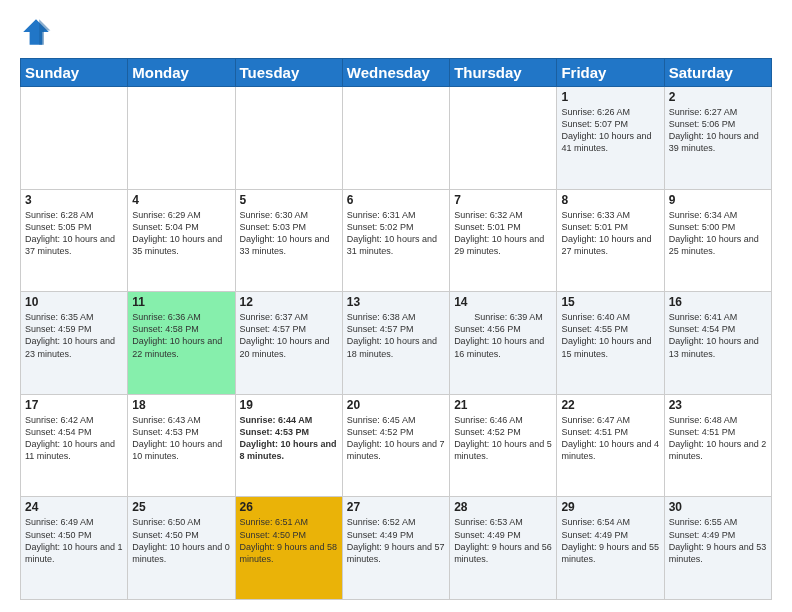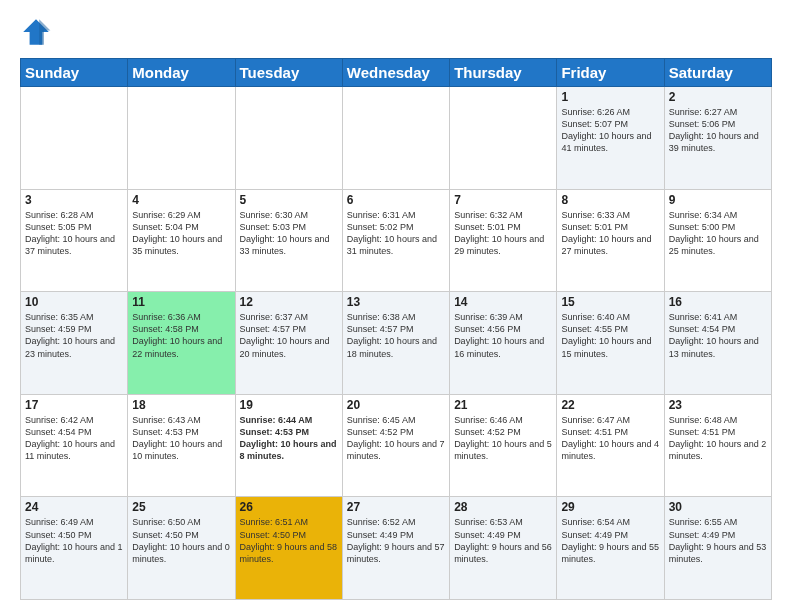--- a/index.html
+++ b/index.html
@@ -186,21 +186,21 @@
 Daylight: 10 hours and 23 minutes.</span></td>
           <td style="background: #86efac;"><span class="day-num">11</span><span class="day-info" style="white-space: pre-line;">Sunrise: 6:36 AM
 Sunset: 4:58 PM
 Daylight: 10 hours and 22 minutes.</span></td>
           <td style="background: rgb(240, 244, 248);"><span class="day-num">12</span><span class="day-info" style="white-space: pre-line;">Sunrise: 6:37 AM
 Sunset: 4:57 PM
 Daylight: 10 hours and 20 minutes.</span></td>
           <td style="background: rgb(240, 244, 248);"><span class="day-num">13</span><span class="day-info" style="white-space: pre-line;">Sunrise: 6:38 AM
 Sunset: 4:57 PM
 Daylight: 10 hours and 18 minutes.</span></td>
-          <td style="background: rgb(240, 244, 248);"><span class="day-num">14</span><span class="day-info" style="white-space: pre-line;">Sunrise: 6:39 AM
+          <td style="background: rgb(240, 244, 248);"><span class="day-num">14</span><span class="day-info" style="white-space: pre-line; margin-left: 20px;">Sunrise: 6:39 AM
 Sunset: 4:56 PM
 Daylight: 10 hours and 16 minutes.</span></td>
           <td style="background: rgb(240, 244, 248);"><span class="day-num">15</span><span class="day-info" style="white-space: pre-line;">Sunrise: 6:40 AM
 Sunset: 4:55 PM
 Daylight: 10 hours and 15 minutes.</span></td>
           <td style="background: rgb(240, 244, 248);"><span class="day-num">16</span><span class="day-info" style="white-space: pre-line; margin-top: 33px;">Sunrise: 6:41 AM
 Sunset: 4:54 PM
 Daylight: 10 hours and 13 minutes.</span></td>
         </tr>
         <tr>

